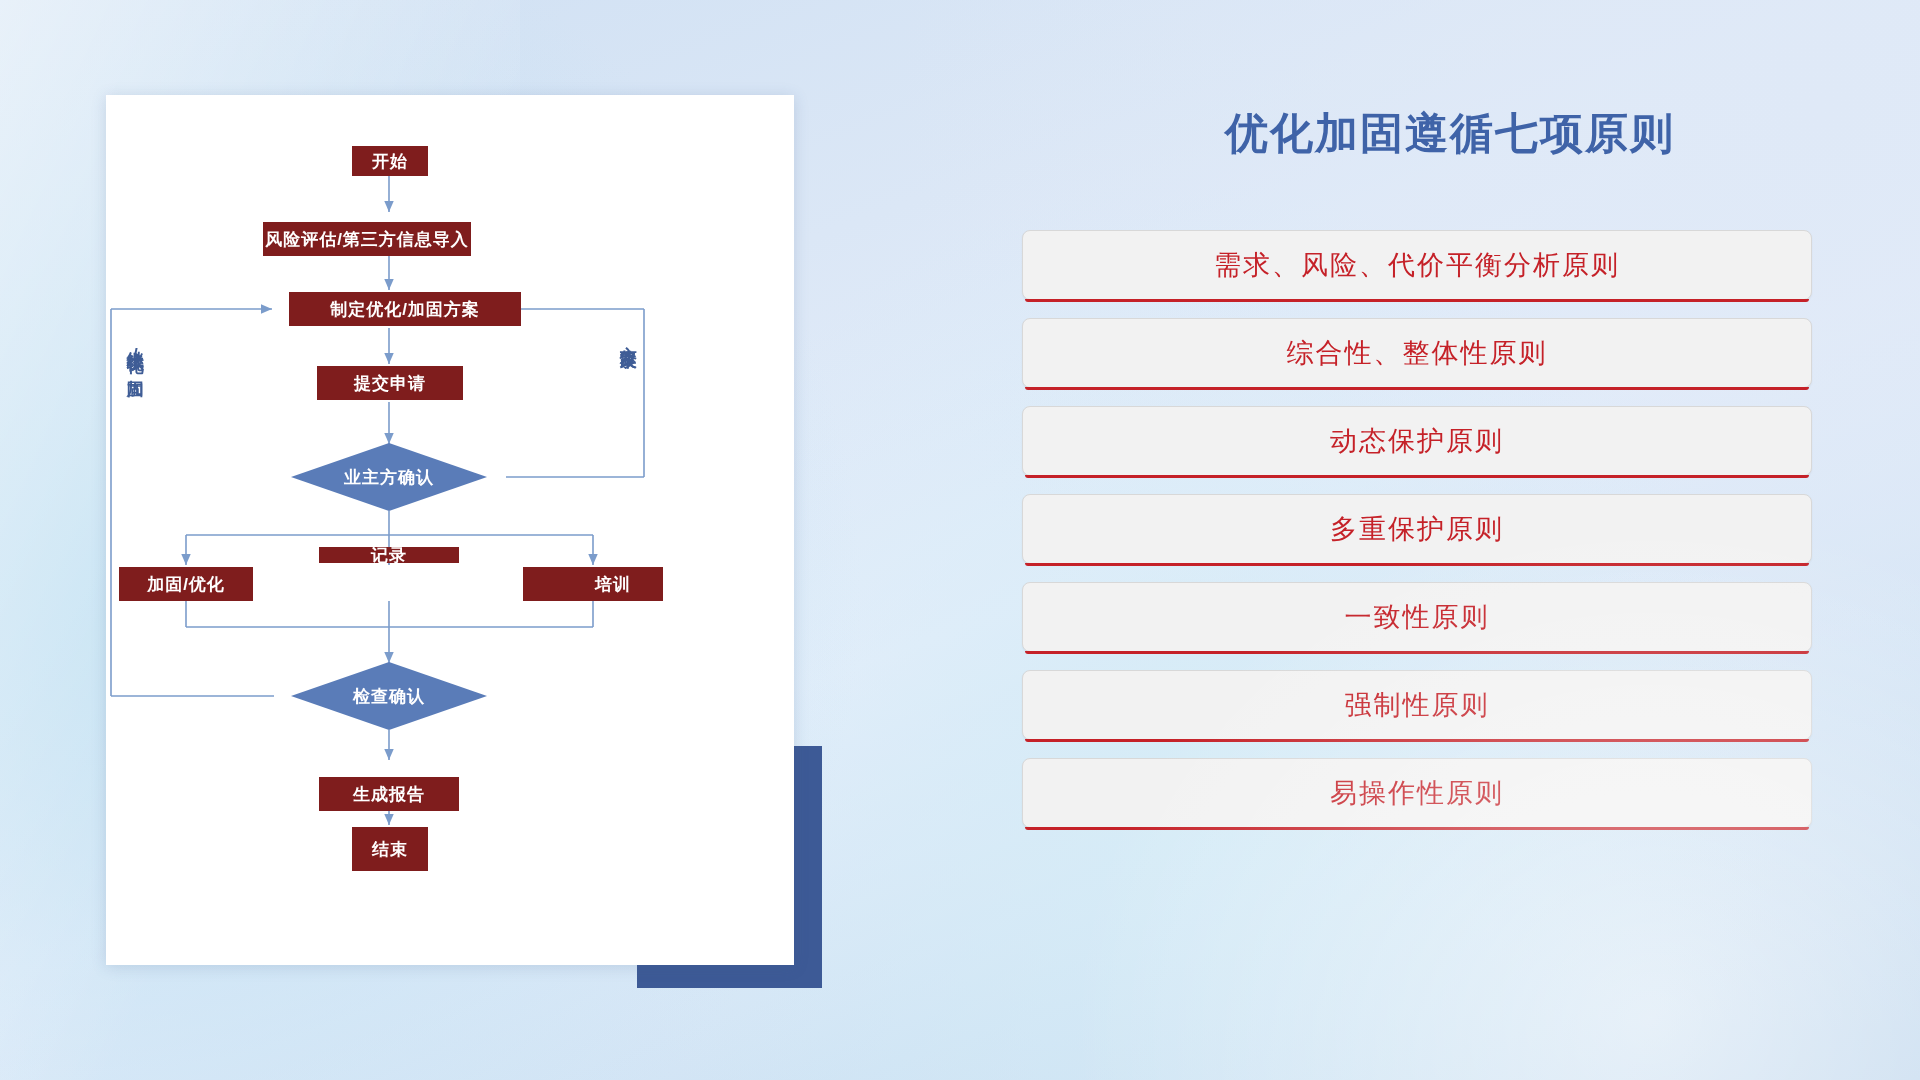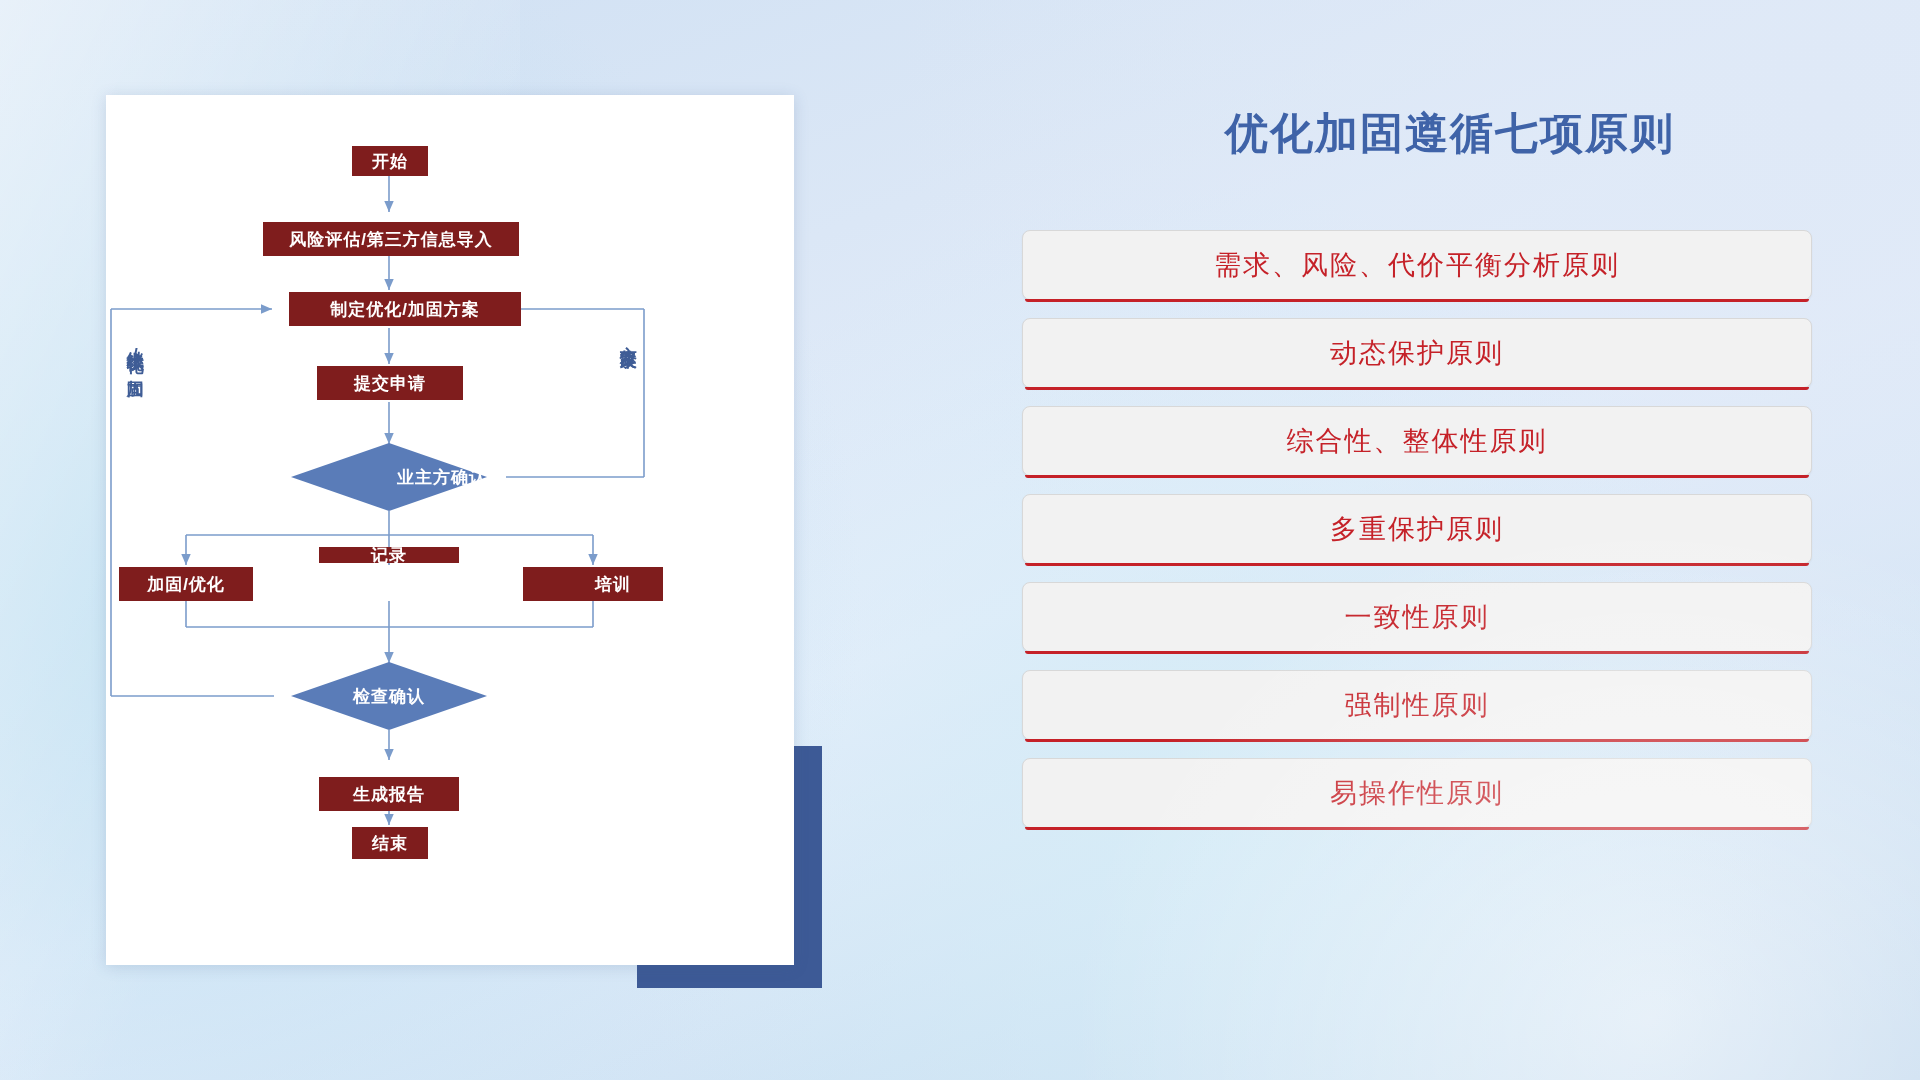--- a/index.html
+++ b/index.html
@@ -210,33 +210,33 @@
         <line x1="5" y1="601" x2="5" y2="214"></line>
         <line x1="5" y1="601" x2="168" y2="601"></line>
         <line x1="5" y1="214" x2="166" y2="214" marker-end="url(#arr)"></line>
       </g>
     </svg>
 
     <div class="node" style="left:246px; top:51px; width:76px; height:30px;">
       <span>开始</span>
     </div>
 
-    <div class="node" style="left:157px; top:127px; width:256px; height:34px;">
+    <div class="node" style="left:157px; top:127px; width:208px; height:34px;">
       <span>风险评估/第三方信息导入</span>
     </div>
 
     <div class="node" style="left:183px; top:197px; width:232px; height:34px;">
       <span>制定优化/加固方案</span>
     </div>
 
     <div class="node" style="left:211px; top:271px; width:146px; height:34px;">
       <span>提交申请</span>
     </div>
 
-    <div class="diamond-wrap" style="left:185px; top:348px; width:196px; height:68px;justify-content:flex-end;">
+    <div class="diamond-wrap" style="left:185px; top:348px; width:196px; height:68px;">
       <div class="dia-shape"></div>
       <span class="dia-label">业主方确认</span>
     </div>
 
     <div class="node" style="left:13px; top:472px; width:134px; height:34px;">
       <span>加固/优化</span>
     </div>
 
     <div class="node" style="left:213px; top:452px; width:140px; height:16px;">
       <span>记录</span>
@@ -248,42 +248,42 @@
 
     <div class="diamond-wrap" style="left:185px; top:567px; width:196px; height:68px;">
       <div class="dia-shape"></div>
       <span class="dia-label">检查确认</span>
     </div>
 
     <div class="node" style="left:213px; top:682px; width:140px; height:34px;">
       <span>生成报告</span>
     </div>
 
-    <div class="node" style="left:246px; top:732px; width:76px; height:32px;">
+    <div class="node" style="left:246px; top:732px; width:76px; height:44px;">
       <span>结束</span>
     </div>
 
     <div class="vlabel" style="left:20px; top:242px;">继续优化/加固</div>
 
     <div class="vlabel" style="left:513px; top:238px;">方案修改</div>
   </div>
 
   <div class="right-title">优化加固遵循七项原则</div>
 
   <div class="principles">
     <div class="principle">
       <span>需求、风险、代价平衡分析原则</span>
     </div>
     <div class="principle">
+      <span>综合性、整体性原则</span>
+    </div>
+    <div class="principle">
       <span>动态保护原则</span>
     </div>
     <div class="principle">
-      <span>综合性、整体性原则</span>
-    </div>
-    <div class="principle">
       <span>多重保护原则</span>
     </div>
     <div class="principle">
       <span>一致性原则</span>
     </div>
     <div class="principle">
       <span>强制性原则</span>
     </div>
     <div class="principle">
       <span>易操作性原则</span>

